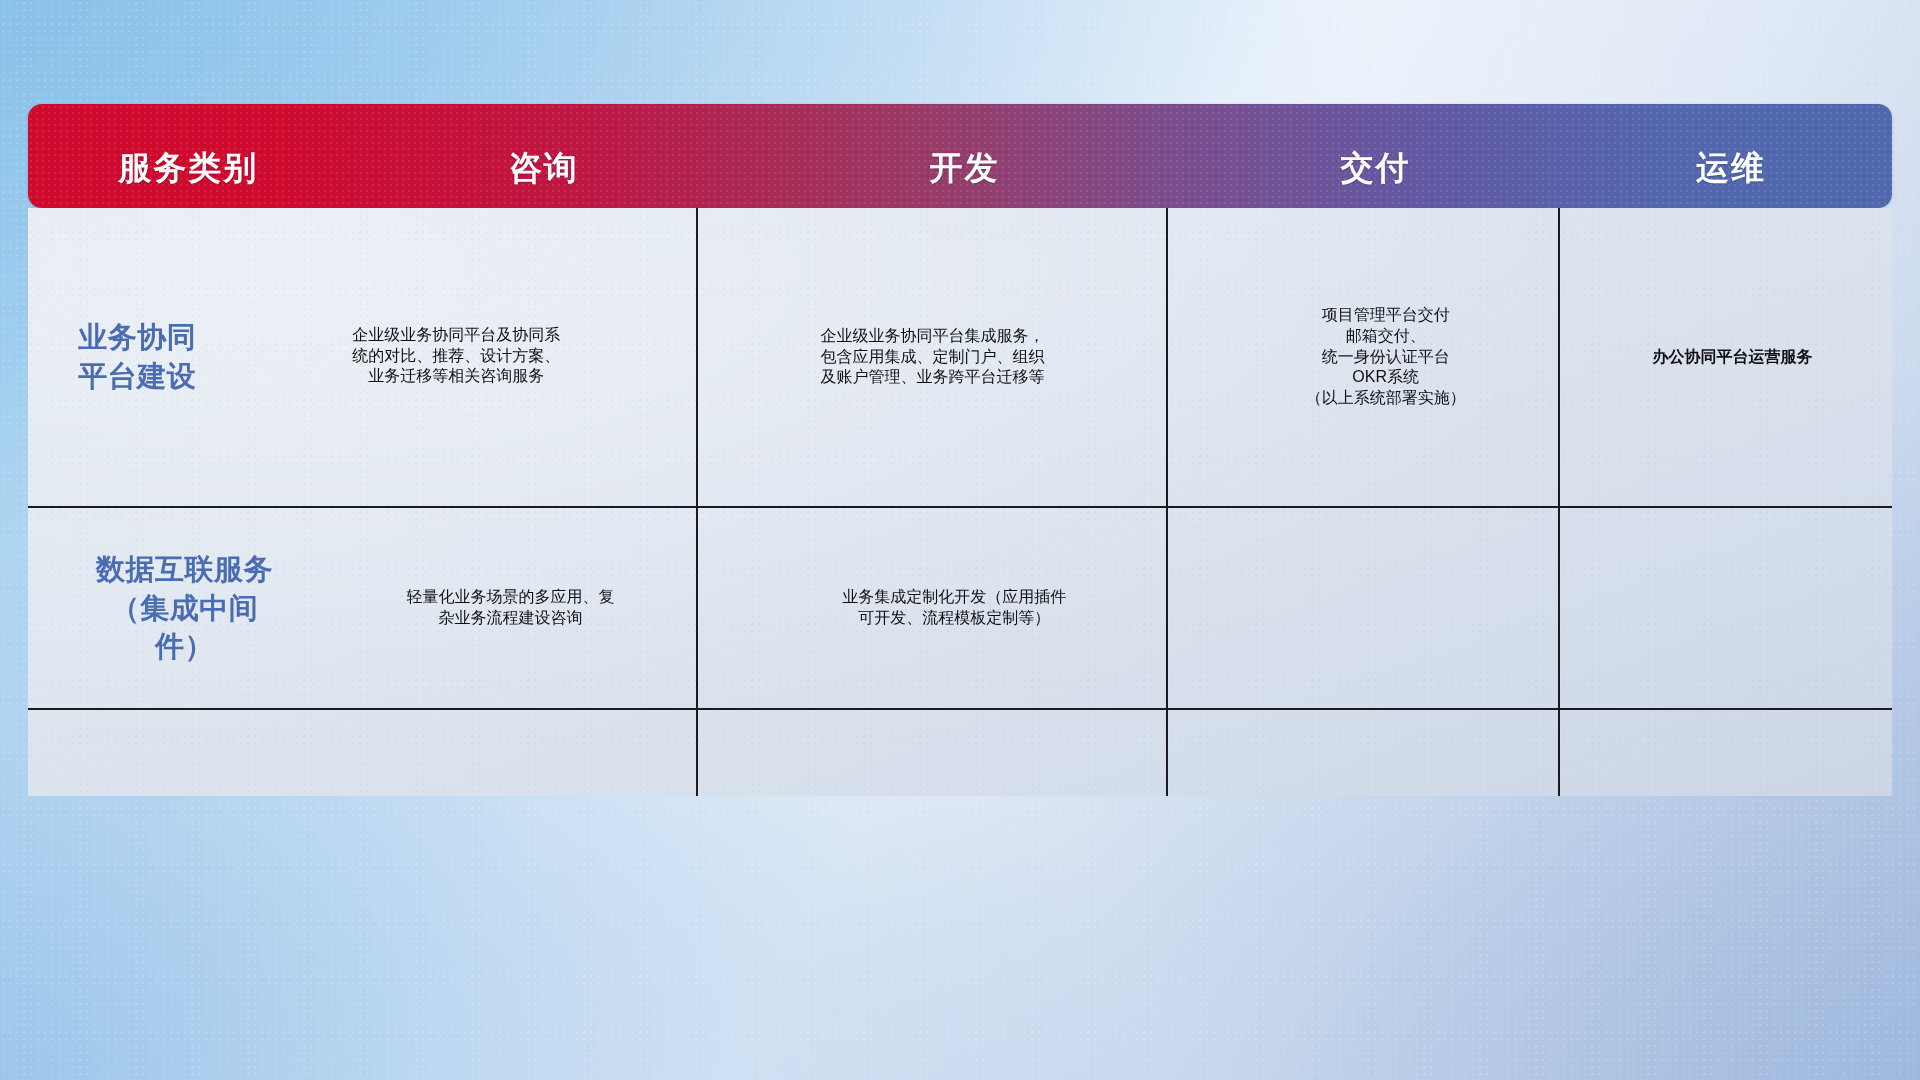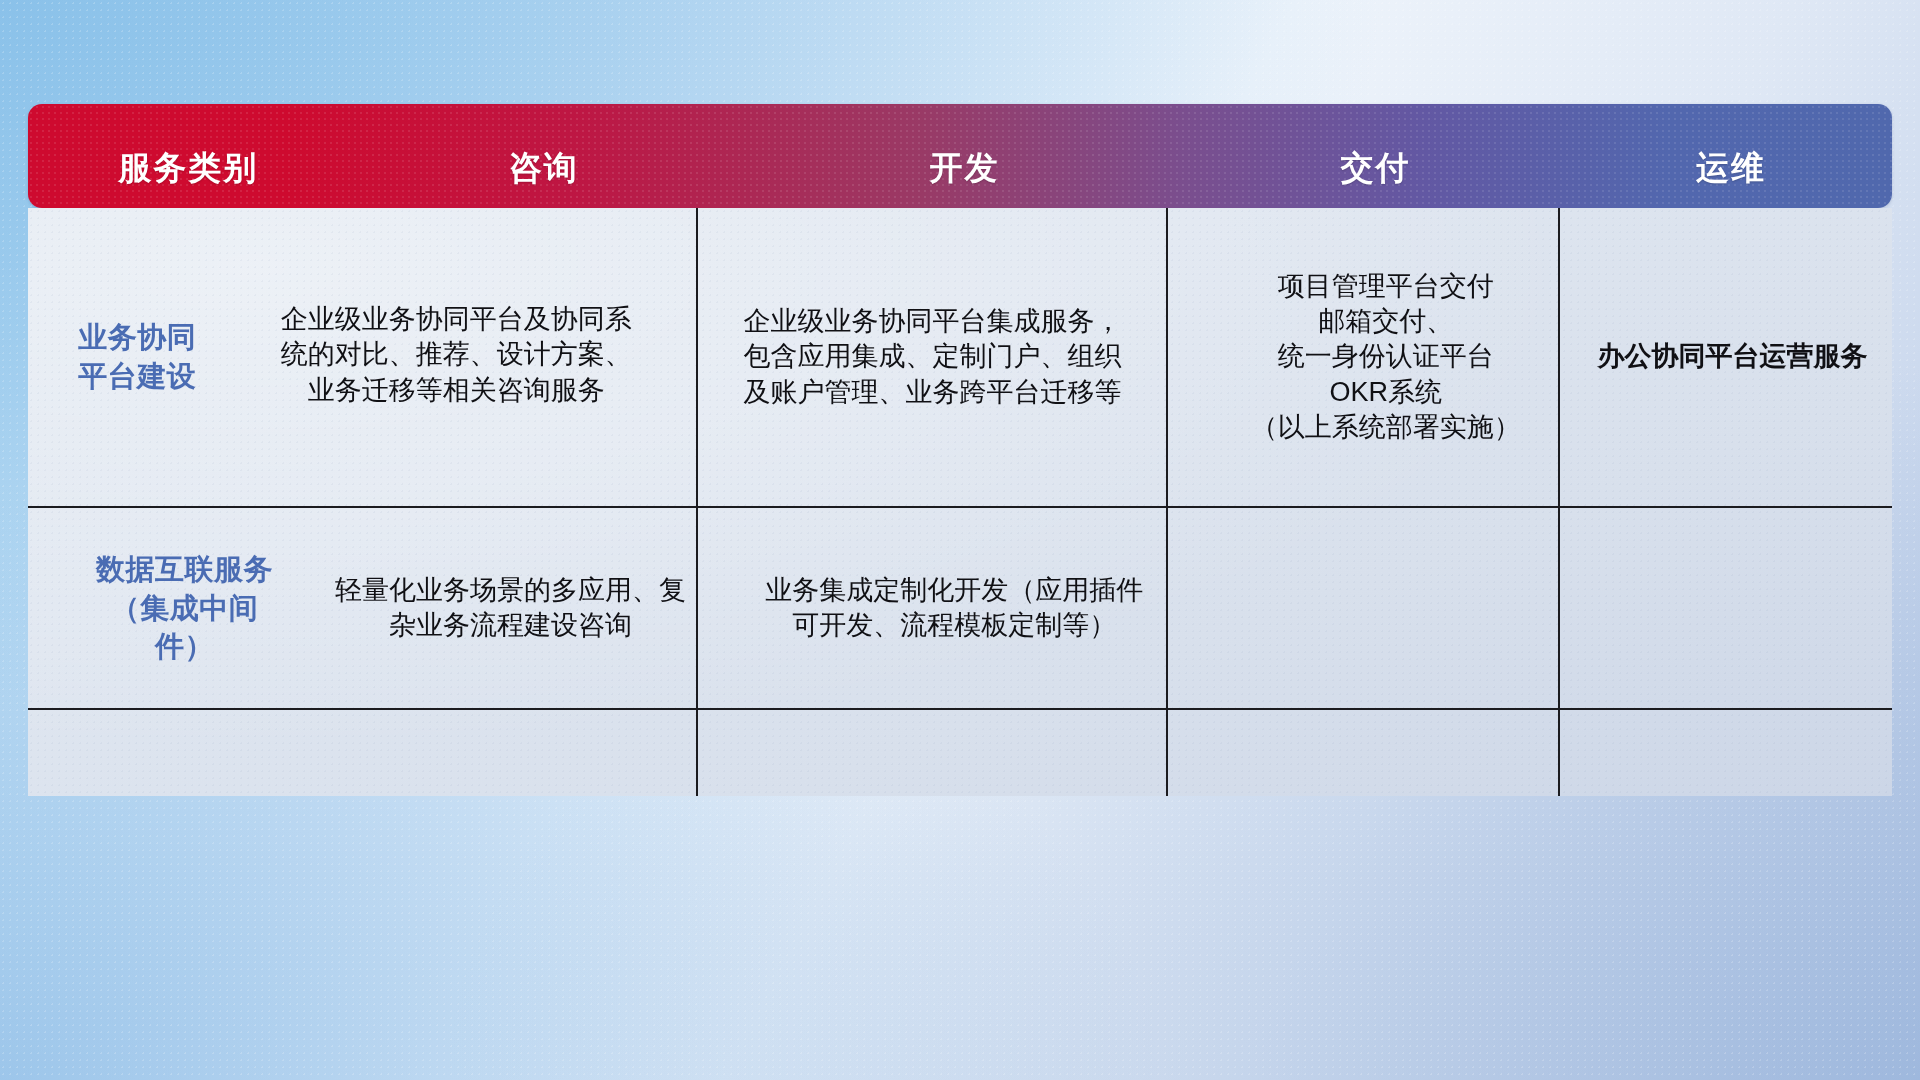--- a/index.html
+++ b/index.html
@@ -75,21 +75,21 @@
   .vline{
     position:absolute;top:0;bottom:0;width:2px;background:#1b1b1f;z-index:3;
   }
   .hline{
     position:absolute;left:0;right:0;height:2px;background:#1b1b1f;z-index:3;
   }
   .row{position:absolute;left:0;right:0;display:flex;z-index:4;}
   .cell{
     display:flex;align-items:center;justify-content:center;
     text-align:center;box-sizing:border-box;
-    font-size:27px;line-height:1.30;color:#101014;
+    font-size:16px;line-height:1.30;color:#101014;
     padding:6px 14px;white-space:pre-line;
   }
   .cell.label{
     color:#4a6cb3;font-weight:bold;font-size:29px;line-height:1.34;
     letter-spacing:.5px;
   }
   .cell.empty{color:transparent;}
 </style>
 </head>
 <body>

